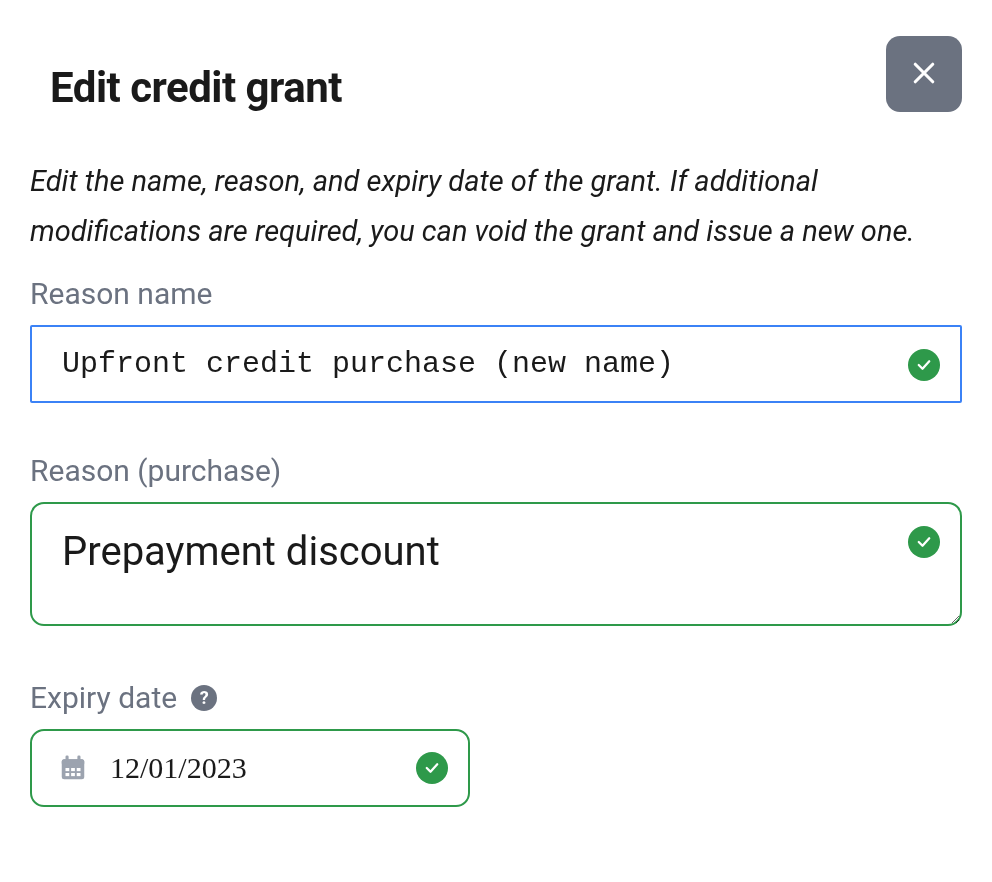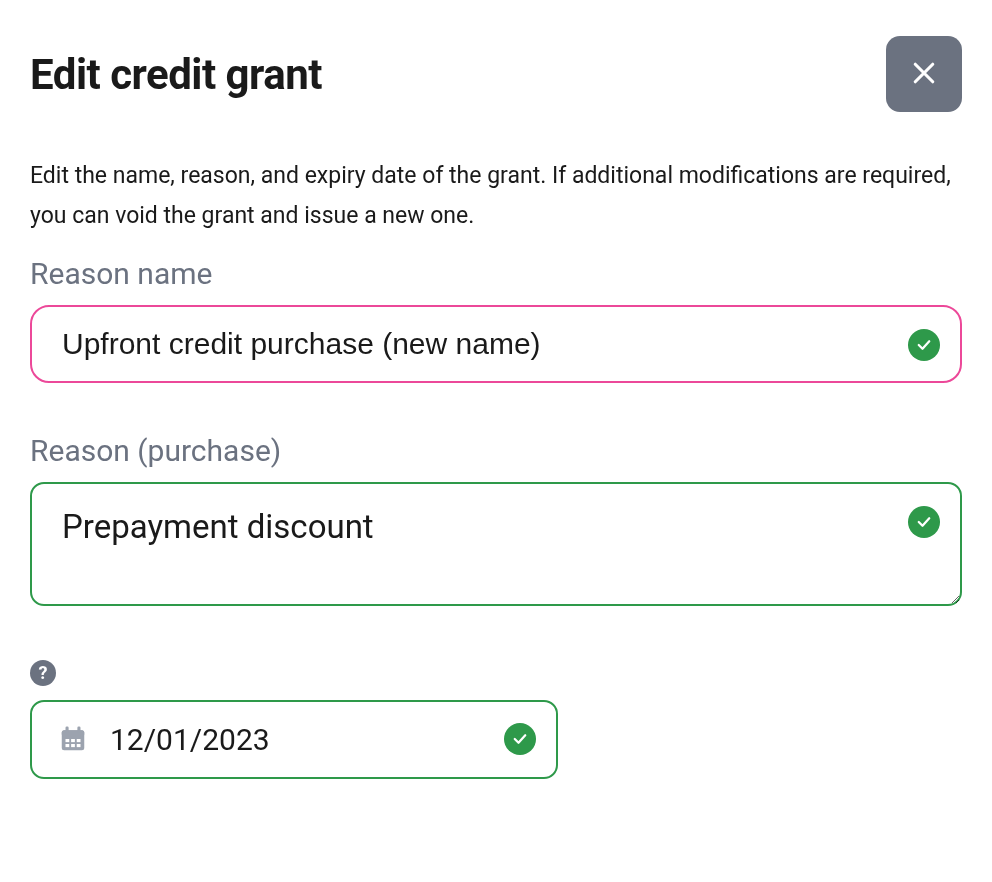--- a/index.html
+++ b/index.html
@@ -11,22 +11,23 @@
       font-family: -apple-system, BlinkMacSystemFont, "Segoe UI", Roboto, Helvetica, Arial, sans-serif;
       background: #ffffff;
       width: 992px;
       height: 882px;
       padding: 36px 30px;
       color: #1a1a1a;
     }
     .header-row {
       display: flex;
       justify-content: space-between;
-      align-items: center;
+      align-items: flex-end;
       margin-bottom: 44px;
+      margin-left: 20px;
     }
     .dialog-title {
       font-size: 42px;
       font-weight: 700;
       color: #1a1a1a;
       letter-spacing: -0.5px;
     }
     .close-btn {
       width: 76px;
       height: 76px;
@@ -39,24 +40,25 @@
       cursor: pointer;
       flex-shrink: 0;
     }
     .close-btn svg {
       width: 30px;
       height: 30px;
       stroke: #ffffff;
       stroke-width: 2.5;
     }
     .description {
-      font-size: 23px;
+      font-size: 29px;
       line-height: 1.73;
       color: #1a1a1a;
       margin-bottom: 20px;
+      font-style: italic;
     }
     .field-label {
       font-size: 30px;
       color: #6b7280;
       margin-bottom: 14px;
       display: flex;
       align-items: center;
       gap: 14px;
     }
     .help-icon {
@@ -70,34 +72,34 @@
       color: #ffffff;
       font-size: 18px;
       font-weight: 700;
     }
     .input-wrap {
       position: relative;
       margin-bottom: 50px;
     }
     .text-input {
       width: 100%;
-      border: 2px solid #ec4899;
-      border-radius: 19px;
+      border: 2px solid #3b82f6;
+      border-radius: 2px;
       font-size: 30px;
       padding: 20px 70px 20px 30px;
       color: #1a1a1a;
       outline: none;
-      font-family: Liberation Sans, sans-serif;
+      font-family: Liberation Mono, monospace;
       background: #ffffff;
     }
     .textarea-input {
       width: 100%;
       border: 2px solid #2e994a;
       border-radius: 14px;
-      font-size: 33px;
+      font-size: 40px;
       padding: 20px 70px 20px 30px;
       color: #1a1a1a;
       outline: none;
       font-family: inherit;
       resize: both;
       height: 124px;
       line-height: 1.4;
       background: #ffffff;
     }
     .check-badge {
@@ -128,21 +130,22 @@
       height: 18px;
       stroke: #ffffff;
       stroke-width: 3;
       fill: none;
     }
     .date-group {
       margin-top: 44px;
     }
     .date-input-wrap {
       position: relative;
-      width: 528px;
+      width: 440px;
+      font-family: Liberation Serif, serif;
     }
     .date-input {
       width: 100%;
       border: 2px solid #2e994a;
       border-radius: 14px;
       font-size: 30px;
       padding: 20px 70px 20px 78px;
       color: #1a1a1a;
       outline: none;
       font-family: inherit;
@@ -212,20 +215,21 @@
         <svg viewBox="0 0 24 24">
             <path d="M5 12 L10 17 L19 7" stroke-linecap="round" stroke-linejoin="round"></path>
           </svg>
       </div>
     </div>
   </div>
 </div>
 
 <div class="date-group">
   <div class="field-label">
+    <span>Expiry date</span>
     <span class="help-icon">?</span>
   </div>
   <div class="date-input-wrap">
     <span class="cal-icon">
       <svg viewBox="0 0 24 24">
         <rect x="3" y="5" width="18" height="16" rx="2" fill="#9ca3af"></rect>
         <rect x="3" y="5" width="18" height="5" rx="2" fill="#9ca3af"></rect>
         <rect x="6" y="2" width="2.5" height="5" rx="1" fill="#9ca3af"></rect>
         <rect x="15.5" y="2" width="2.5" height="5" rx="1" fill="#9ca3af"></rect>
         <rect x="6" y="12" width="3" height="2.5" fill="#ffffff"></rect>

